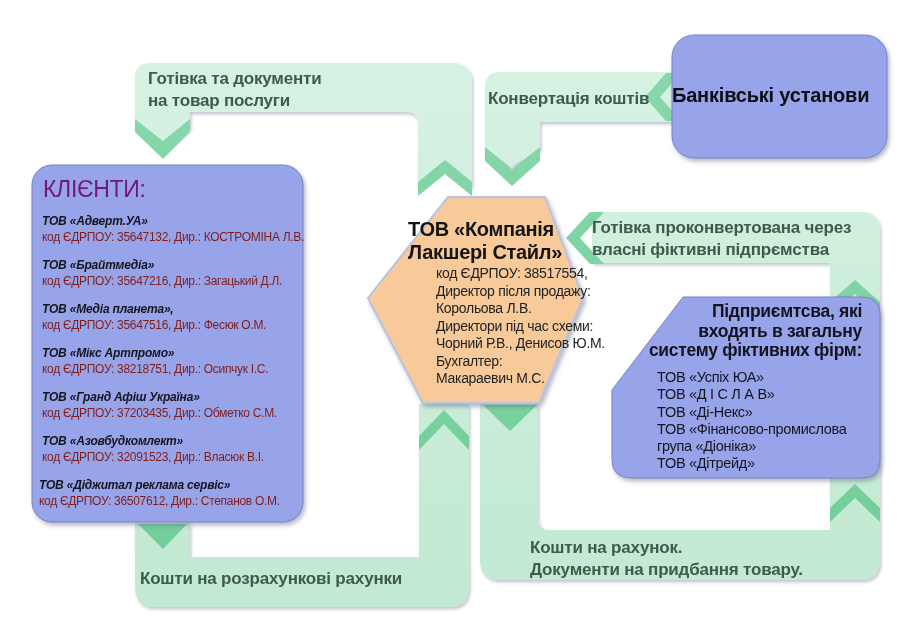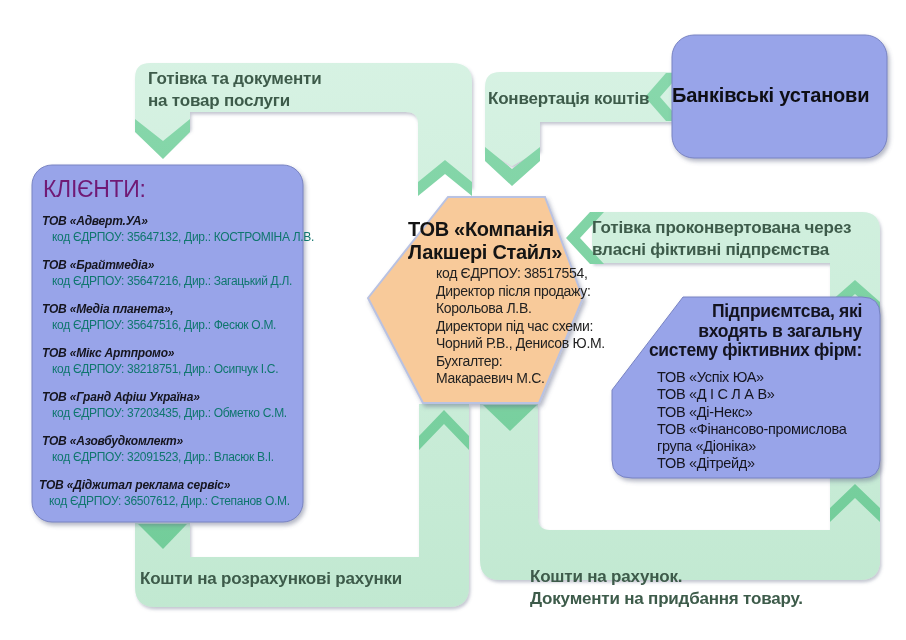--- a/index.html
+++ b/index.html
@@ -5,21 +5,21 @@
   html,body{margin:0;padding:0;background:#ffffff;}
   #stage{position:relative;width:906px;height:640px;background:#ffffff;overflow:hidden;
          font-family:"Liberation Sans",sans-serif;}
   #stage svg{position:absolute;left:0;top:0;}
   .txt{position:absolute;white-space:nowrap;}
   .band-label{font-weight:bold;font-size:17px;line-height:22px;color:#3d5b4a;text-align:left;letter-spacing:-0.2px;}
   .hex-title{font-weight:bold;font-size:20px;line-height:23px;color:#141414;letter-spacing:-0.3px;}
   .hex-line{font-size:14px;line-height:17.5px;color:#222222;letter-spacing:-0.3px;margin-left:28px;}
   .clients-title{font-weight:normal;font-size:23px;color:#701a75;letter-spacing:-0.3px;}
   .client-name{font-weight:bold;font-size:12px;line-height:16px;color:#15151f;letter-spacing:-0.2px;font-style:italic;}
-  .client-details{font-size:12px;line-height:16px;color:#0f766e;letter-spacing:-0.3px;margin-left:10px;}
+  .client-details{font-size:12px;line-height:16px;color:#7f1d1d;letter-spacing:-0.3px;}
   .bank-title{font-weight:bold;font-size:20px;color:#0e0e14;letter-spacing:-0.2px;}
   .shell-title{font-weight:bold;font-size:17.5px;line-height:19.5px;color:#13131f;text-align:right;letter-spacing:-0.3px;}
   .shell-item{font-size:14.5px;line-height:17.3px;color:#15151f;letter-spacing:-0.3px;}
 </style>
 </head>
 <body>
 
 <div id="stage">
 
   <svg width="906" height="640" viewBox="0 0 906 640">
@@ -78,21 +78,21 @@
 
   <div class="txt band-label" style="left:488px;top:88px;width:160px;">Конвертація коштів</div>
 
   <div class="txt band-label" style="left:592px;top:217px;width:270px;">
     <div>Готівка  проконвертована через</div>
     <div>власні фіктивні підпрємства</div>
   </div>
 
   <div class="txt band-label" style="left:140px;top:568px;width:325px;">Кошти на розрахункові рахунки</div>
 
-  <div class="txt band-label" style="left:530px;top:537px;width:320px;margin-top:29px;">
+  <div class="txt band-label" style="left:530px;top:537px;width:320px;">
     <div>Кошти на рахунок.</div>
     <div>Документи на придбання товару.</div>
   </div>
 
   <div class="txt bank-title" style="left:672px;top:84px;width:192px;text-align:center;">Банківські установи</div>
 
   <div class="txt clients-title" style="left:43px;top:176px;">КЛІЄНТИ:</div>
 
   <div class="txt" style="left:42px;top:213px;">
     <div class="client-name">ТОВ «Адверт.УА»</div>

